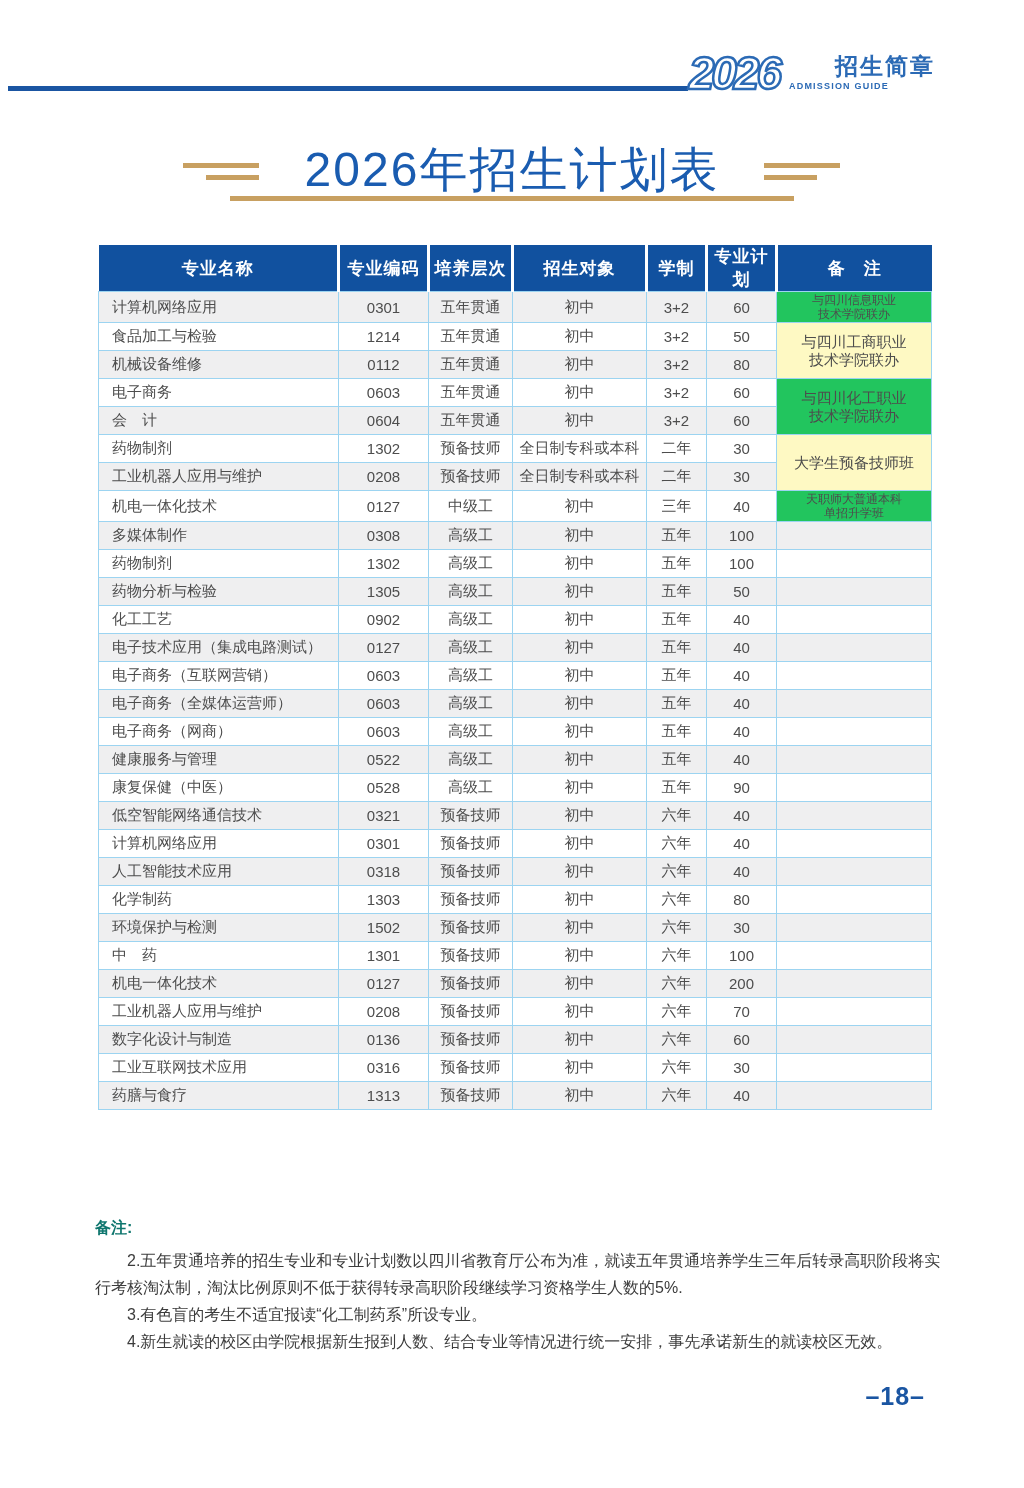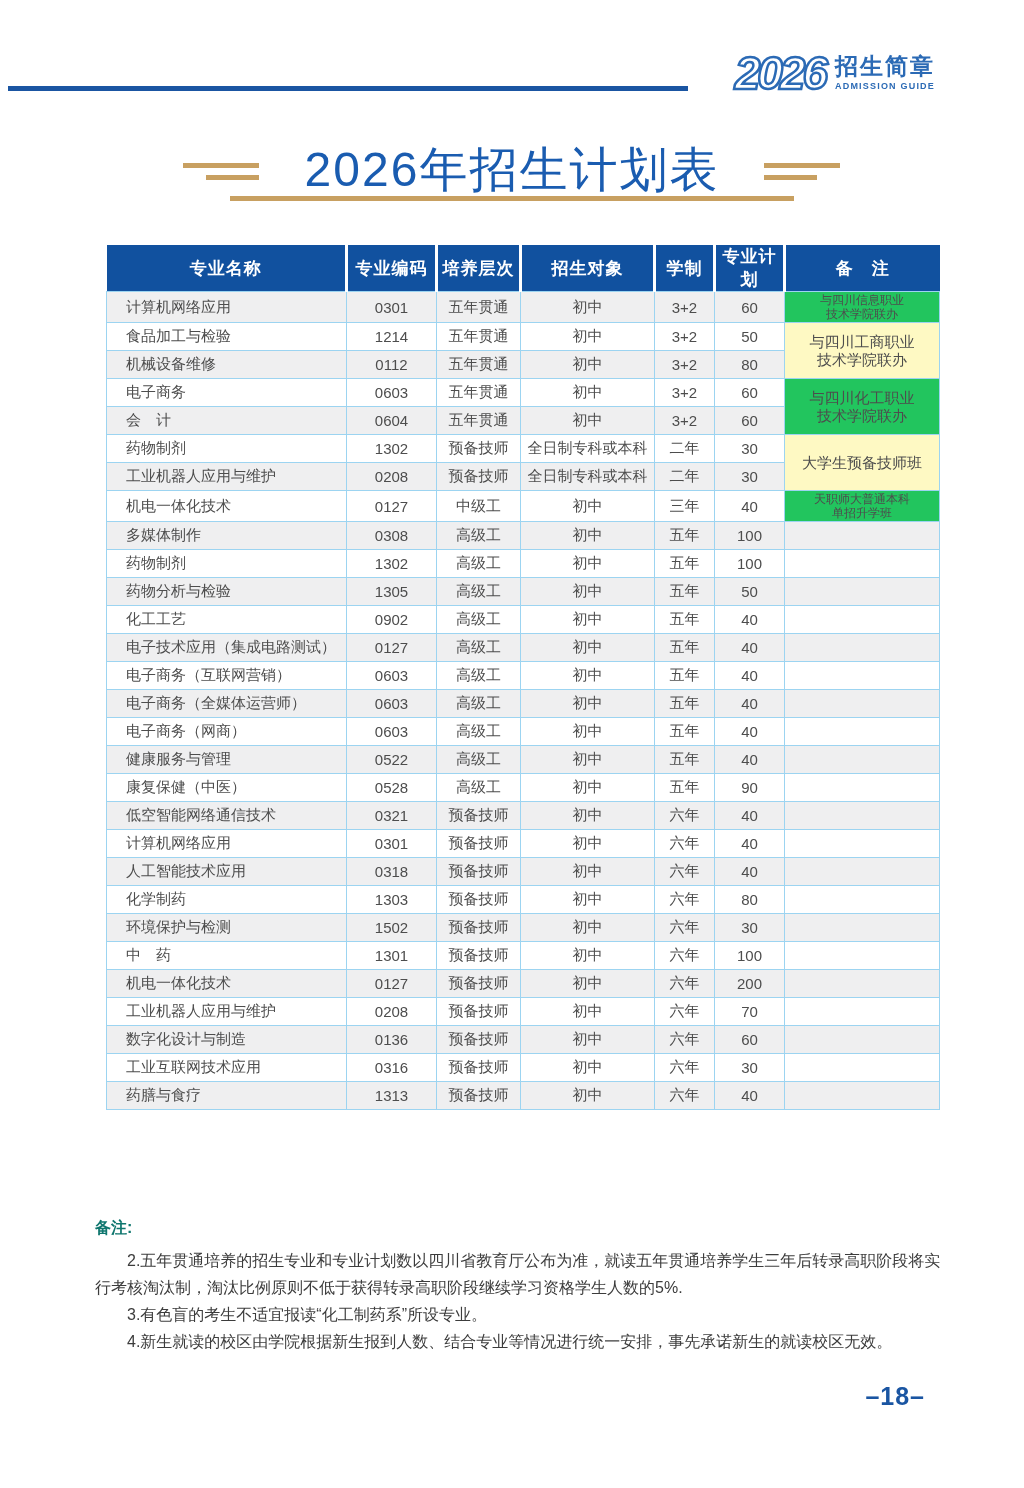--- a/index.html
+++ b/index.html
@@ -9,46 +9,46 @@
     background:#ffffff; overflow:hidden;
   }
   
   .top-rule { position:absolute; left:8px; top:86px; width:680px; height:5px; background:#1a55a2; }
   .logo { position:absolute; top:50px; right:89px; display:flex; align-items:center; gap:10px; }
   .logo-year {
     font-size:46px; font-weight:800; font-style:italic; letter-spacing:-3px;
     color:transparent; -webkit-text-stroke:2.5px #2b6ab5; line-height:1;margin-left:28px;
   }
   .logo-txt { display:flex; flex-direction:column; line-height:1.1; }
-  .logo-cn { font-size:23px; font-weight:bold; color:#2b6ab5; letter-spacing:2px; }
+  .logo-cn { font-size:23px; font-weight:bold; color:#2b6ab5; letter-spacing:2px;margin-left:46px; }
   .logo-en { font-size:9px; font-weight:bold; color:#2b6ab5; letter-spacing:1.2px; margin-top:2px; }
   
   .title { position:absolute; top:138px; left:0; width:100%; text-align:center;
            font-size:48px; font-weight:normal; color:#1a5cb0; letter-spacing:2px; }
   .gold { position:absolute; background:#c8a061; height:5px; }
   .gl1 { left:183px; top:163px; width:76px; }
   .gl2 { left:206px; top:175px; width:53px; }
   .gr1 { left:764px; top:163px; width:76px; }
   .gr2 { left:764px; top:175px; width:53px; }
   .gunder { left:230px; top:196px; width:564px; }
   
-  .table-wrap { position:absolute; left:106px; top:245px; width:833px; }
+  .table-wrap { position:absolute; left:98px; top:245px; width:833px; }
   table { width:100%; border-collapse:collapse; table-layout:fixed; }
   th {
     background:#11519f; color:#ffffff; font-size:17px; font-weight:bold;
     height:42px; border:none; border-left:3px solid #ffffff; letter-spacing:1px;
   }
   th:first-child { border-left:none; }
   td {
     border:1px solid #9cd4f1; height:28px; padding:1px 4px;
     font-size:15px; color:#4d4d4d; text-align:center; overflow:hidden;
   }
   tr.g { background:#efeff0; }
   tr.w { background:#ffffff; }
-  td.c-name { text-align:left; padding-left:19px; }
+  td.c-name { text-align:left; padding-left:13px; }
   td.c-remark { white-space:pre-line; font-size:15px; line-height:18px; }
   td.c-remark.small { font-size:12px; line-height:14px; }
   td.bg-gray { background:#22c55e; }
   td.bg-white { background:#fef9c3; }
   
   .notes { position:absolute; left:95px; top:1218px; width:846px; }
   .notes-label { font-size:16px; font-weight:bold; color:#0f766e; margin-bottom:8px; }
   .note { font-size:16px; color:#3c3c3c; line-height:27px; text-indent:2em; }
   
   .page-num { position:absolute; top:1382px; right:99px; font-size:25px; font-weight:bold; color:#1a55a2; letter-spacing:1px; }

